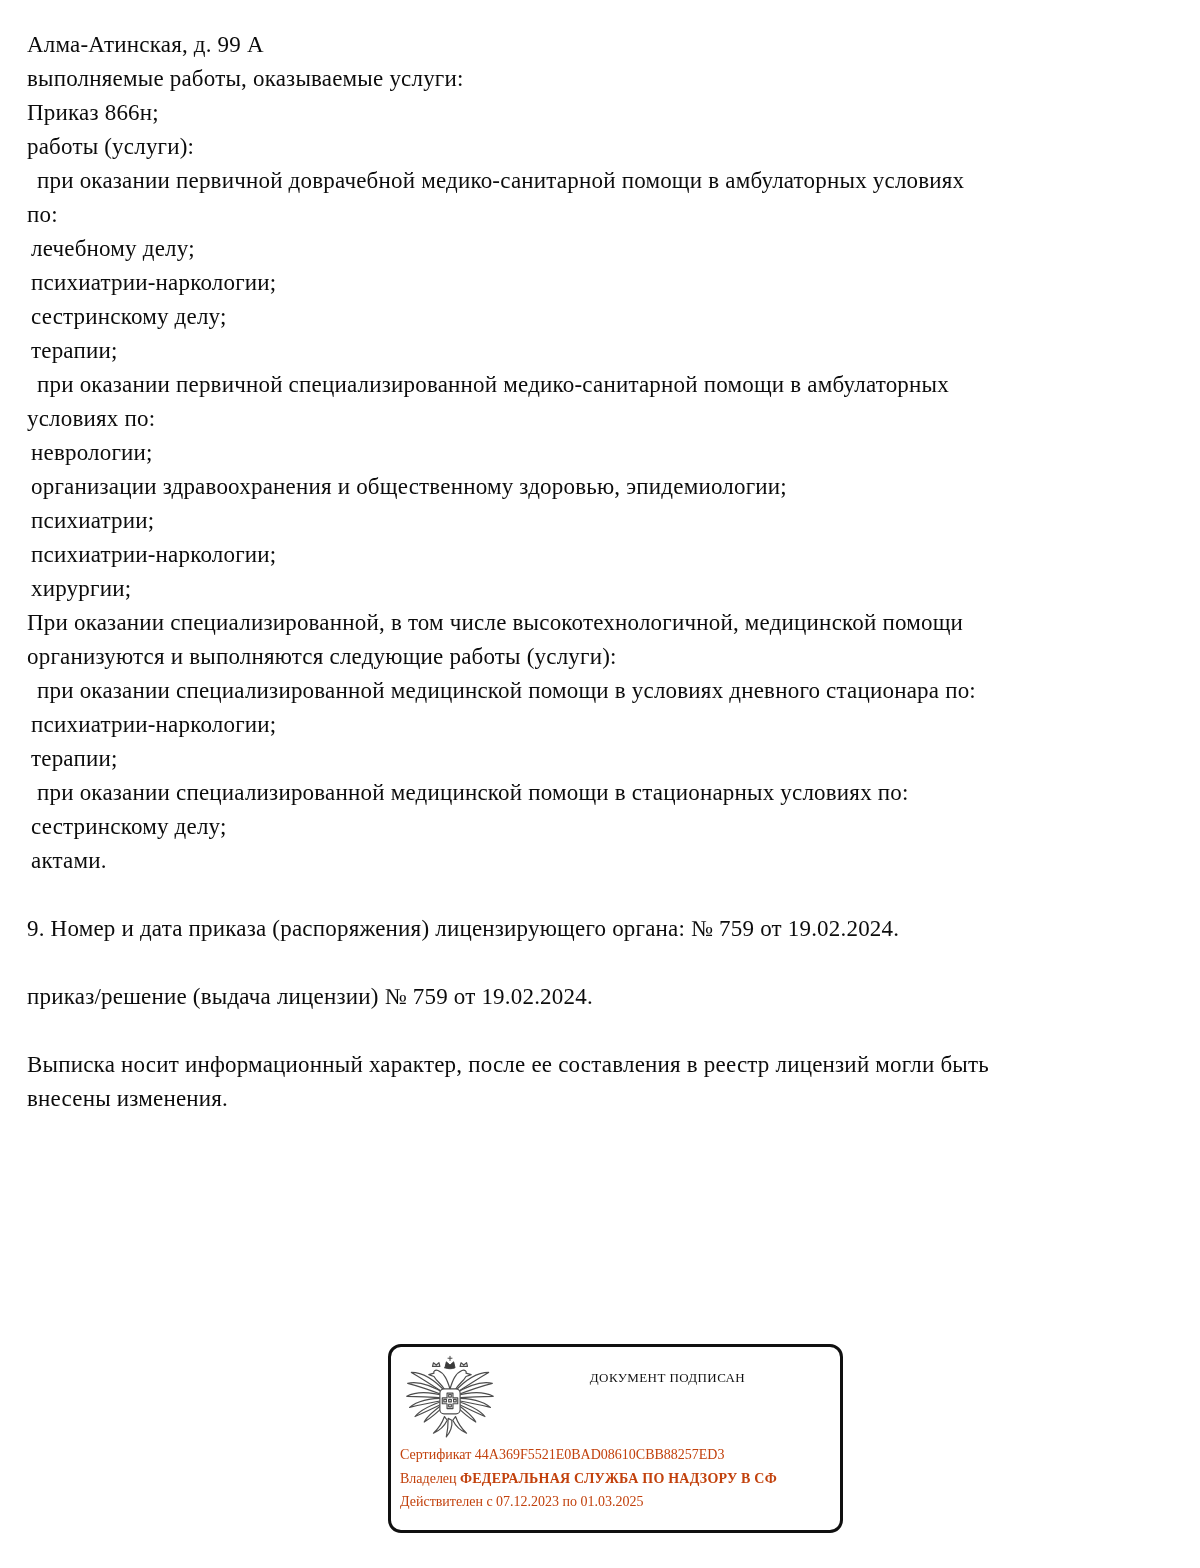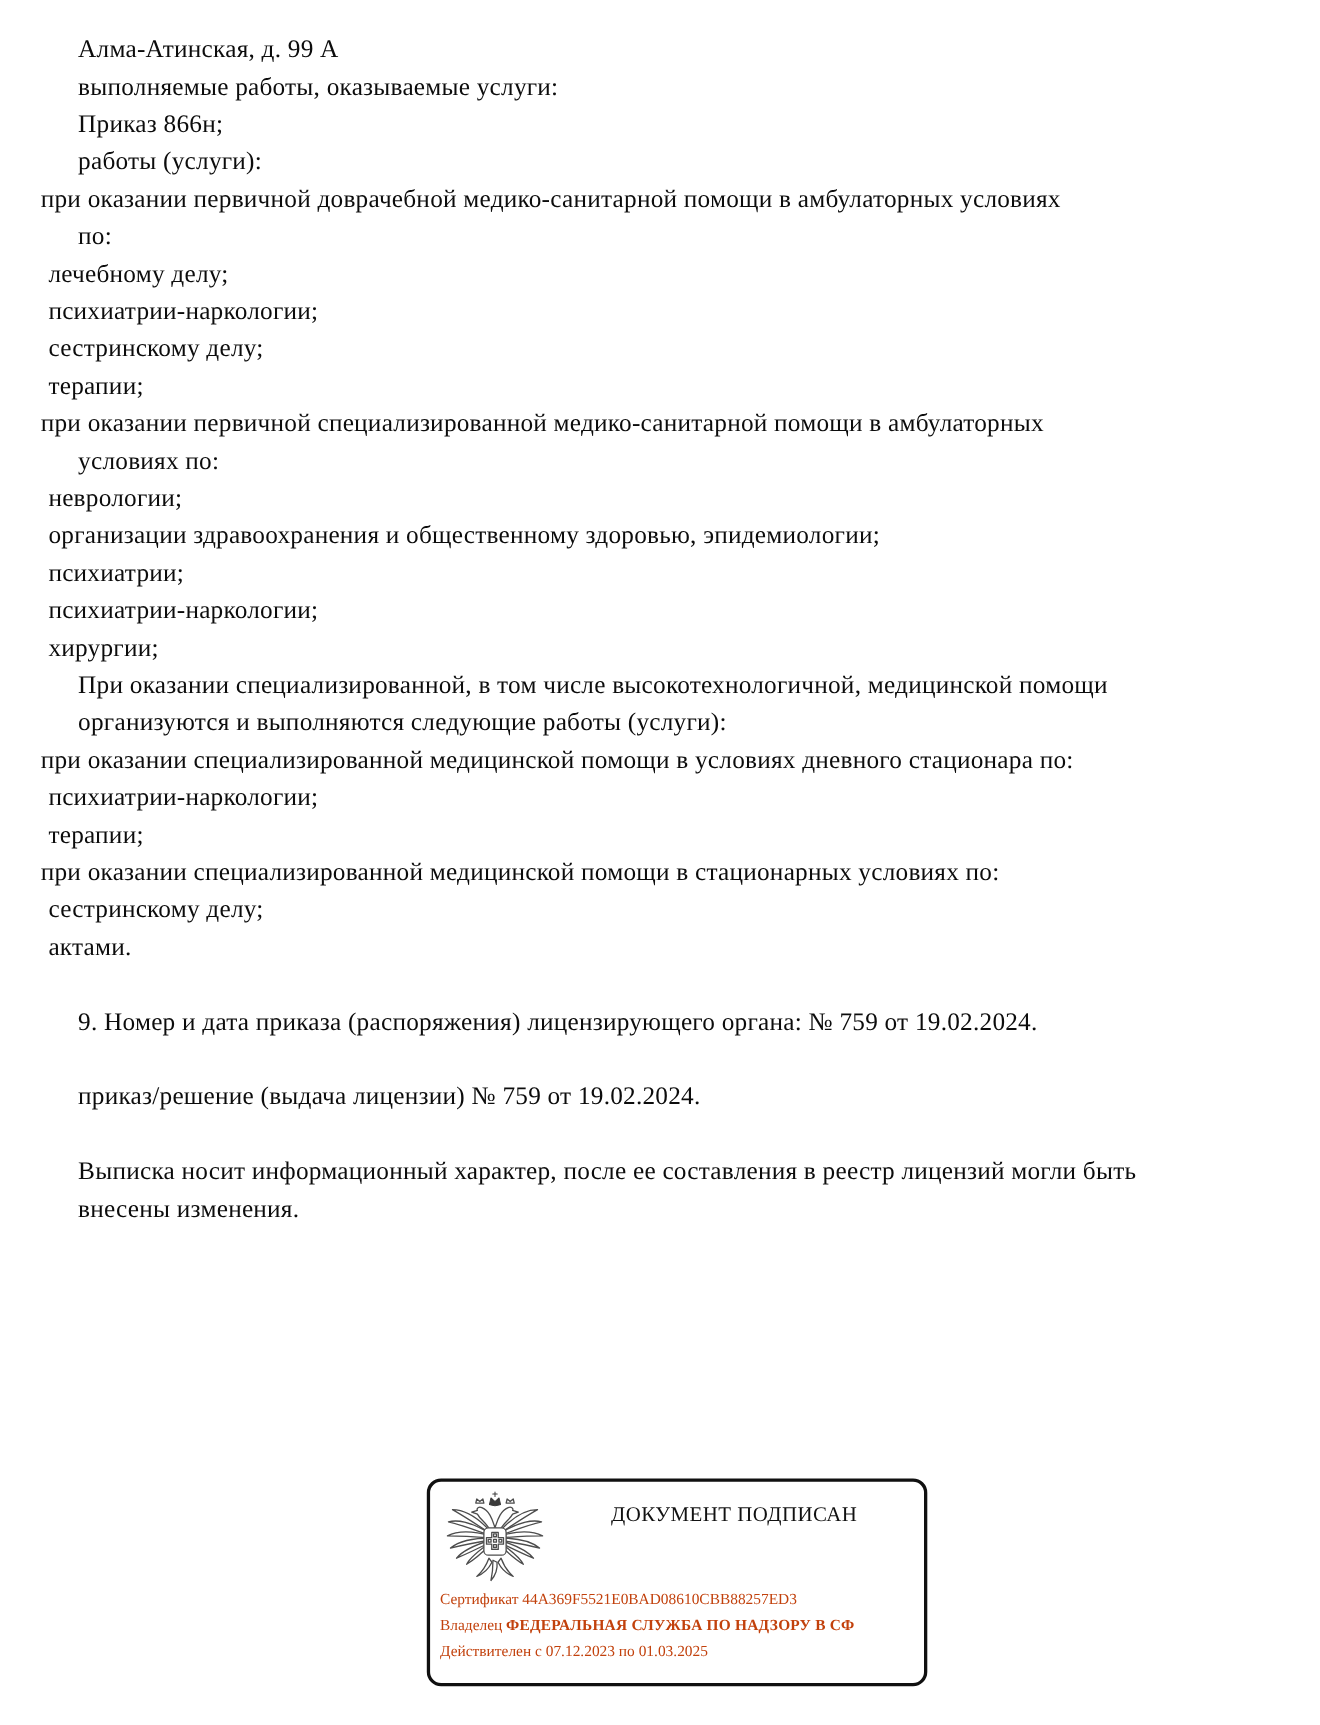--- a/index.html
+++ b/index.html
@@ -23,23 +23,23 @@
     top: 28px;
     width: 1200px;
   }
   .line {
     height: 34px;
     line-height: 34px;
     font-size: 23px;
     white-space: nowrap;
     letter-spacing: 0.2px;
   }
-  .indent-0 { padding-left: 27px; margin-left: 44px; }
+  .indent-0 { padding-left: 27px; }
   .indent-1 { padding-left: 37px; }
-  .indent-2 { padding-left: 44px; }
+  .indent-2 { padding-left: 31px; }
 
   
   .stamp {
     position: absolute;
     left: 388px;
     top: 1344px;
     width: 449px;
     height: 183px;
     border: 3px solid #101010;
     border-radius: 13px;
@@ -52,21 +52,21 @@
     top: 7px;
     width: 92px;
     height: 92px;
   }
   .stamp-title {
     position: absolute;
     left: 106px;
     right: 2px;
     top: 17px;
     text-align: center;
-    font-size: 19px;
+    font-size: 13px;
     line-height: 27px;
     letter-spacing: 0.4px;
     color: #111;
   }
   .stamp-info {
     position: absolute;
     left: 9px;
     right: 0;
     top: 96px;
     font-size: 14px;

